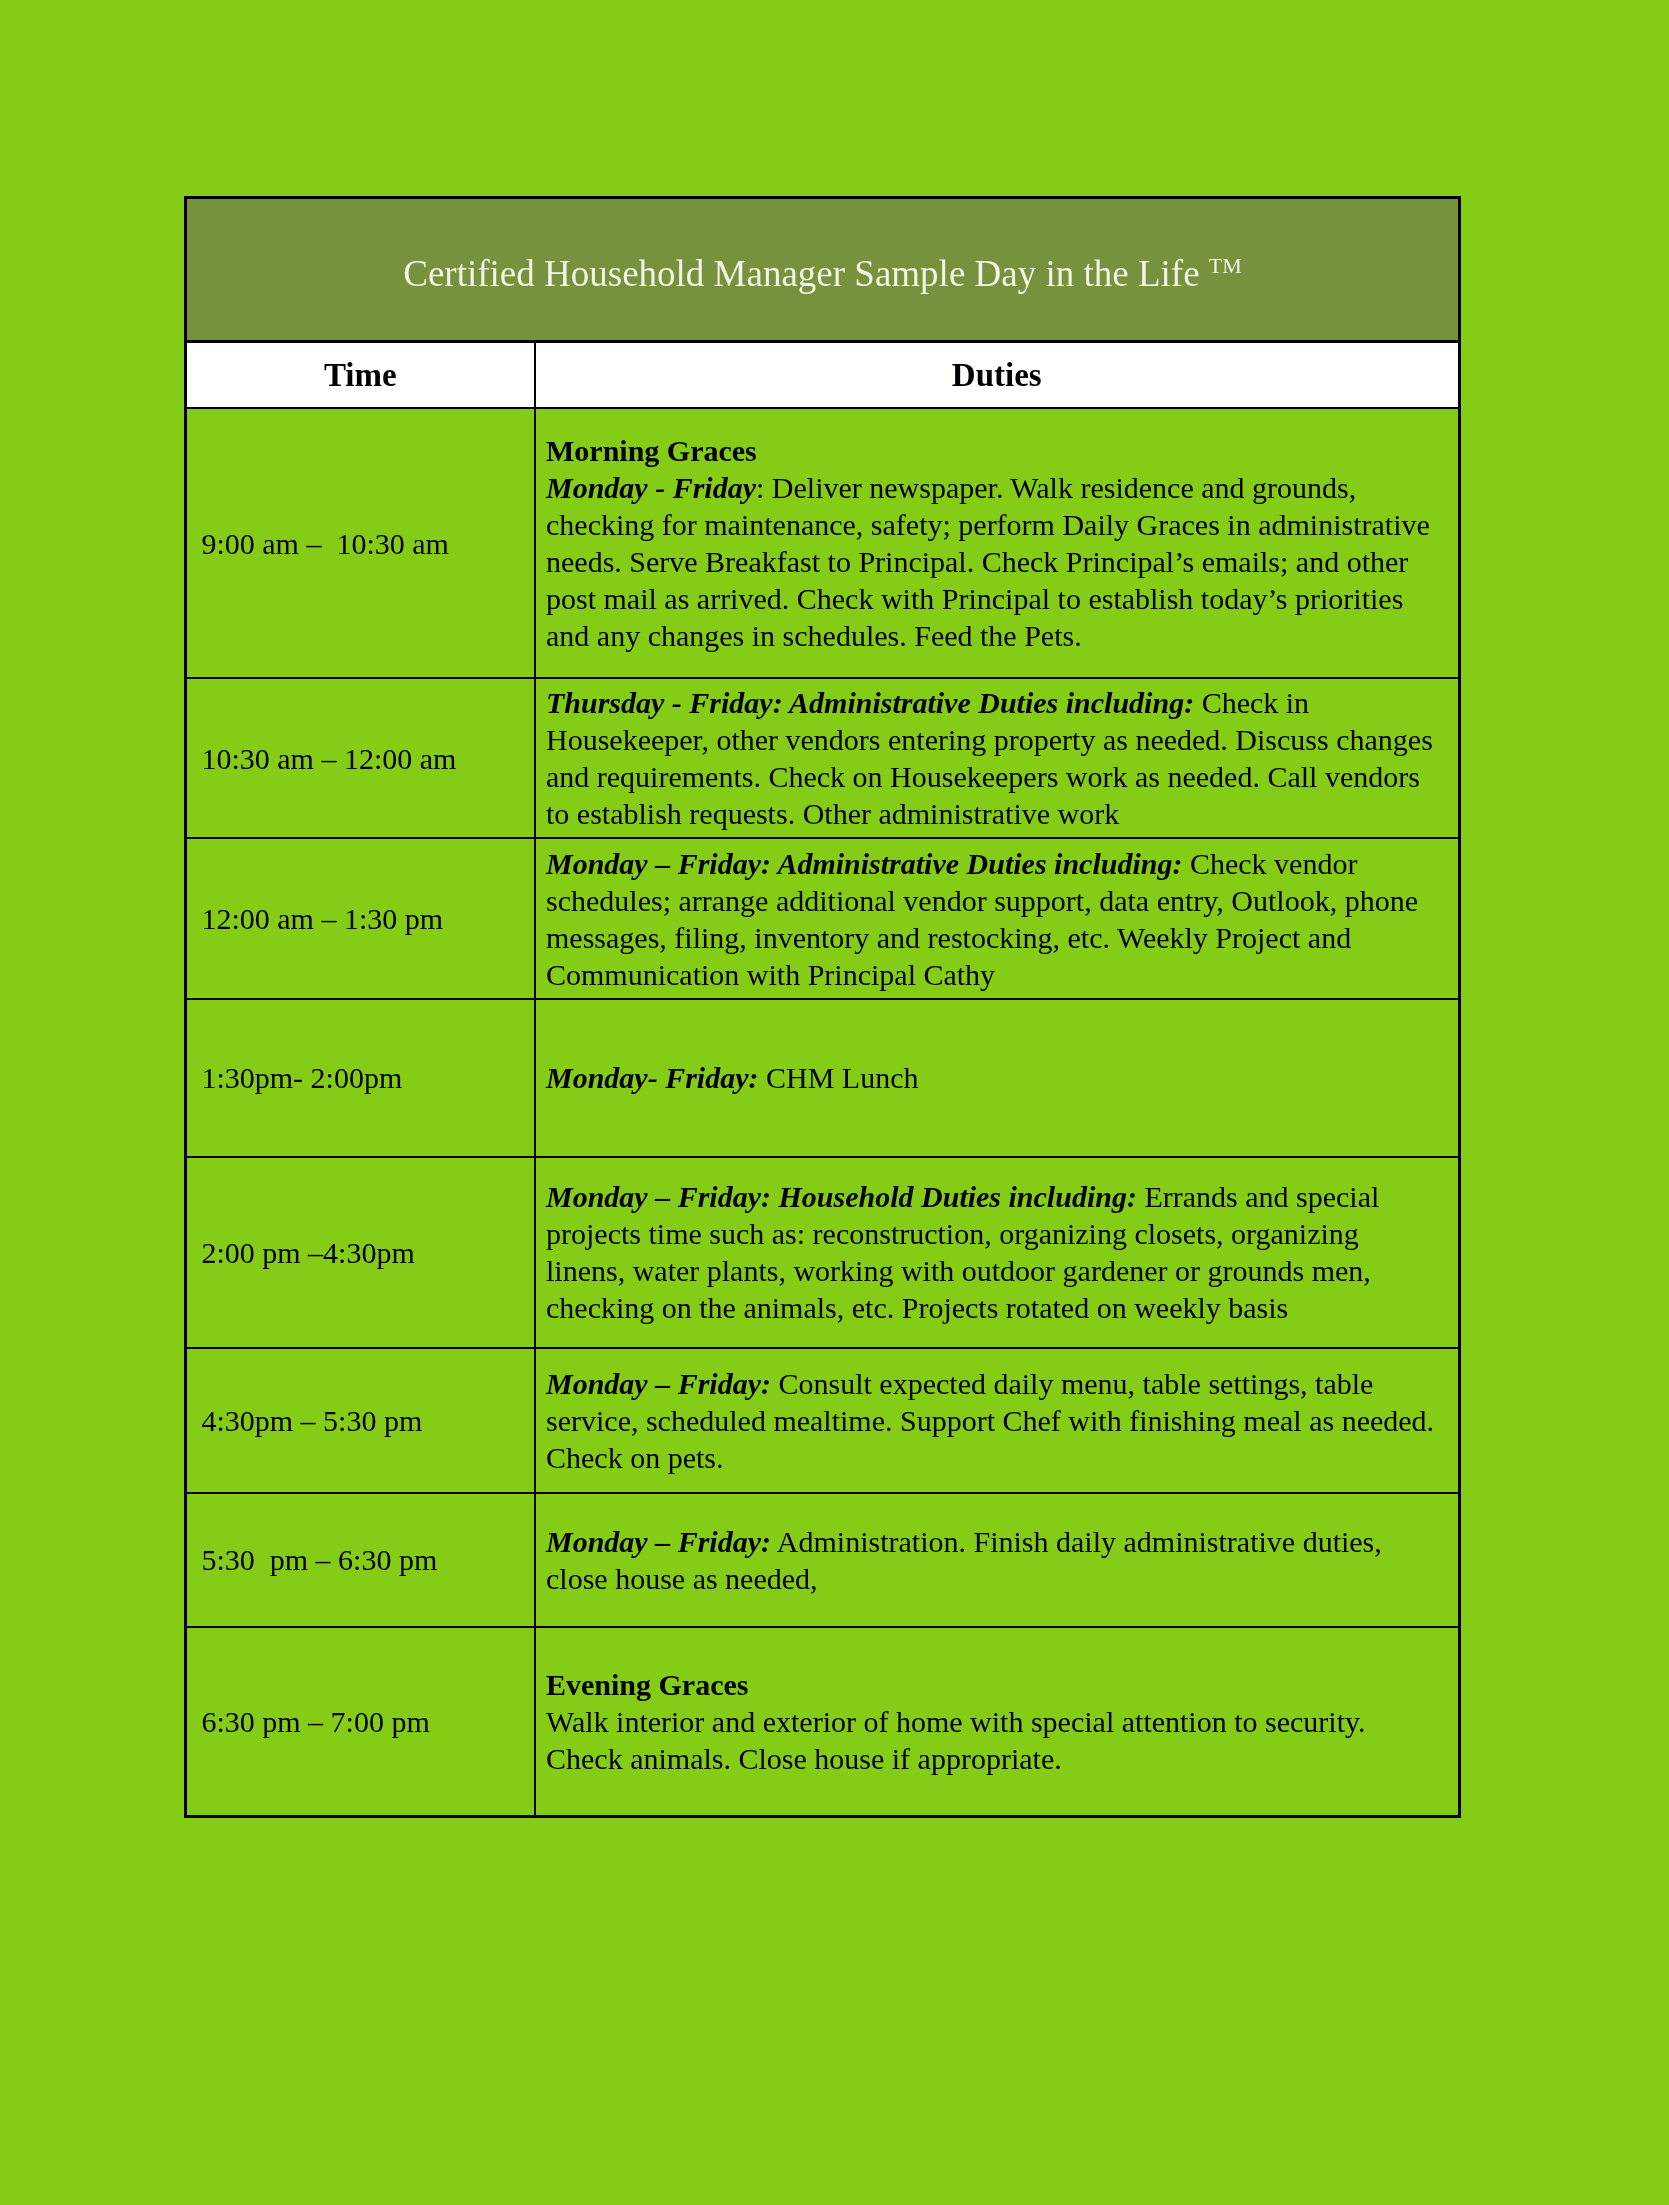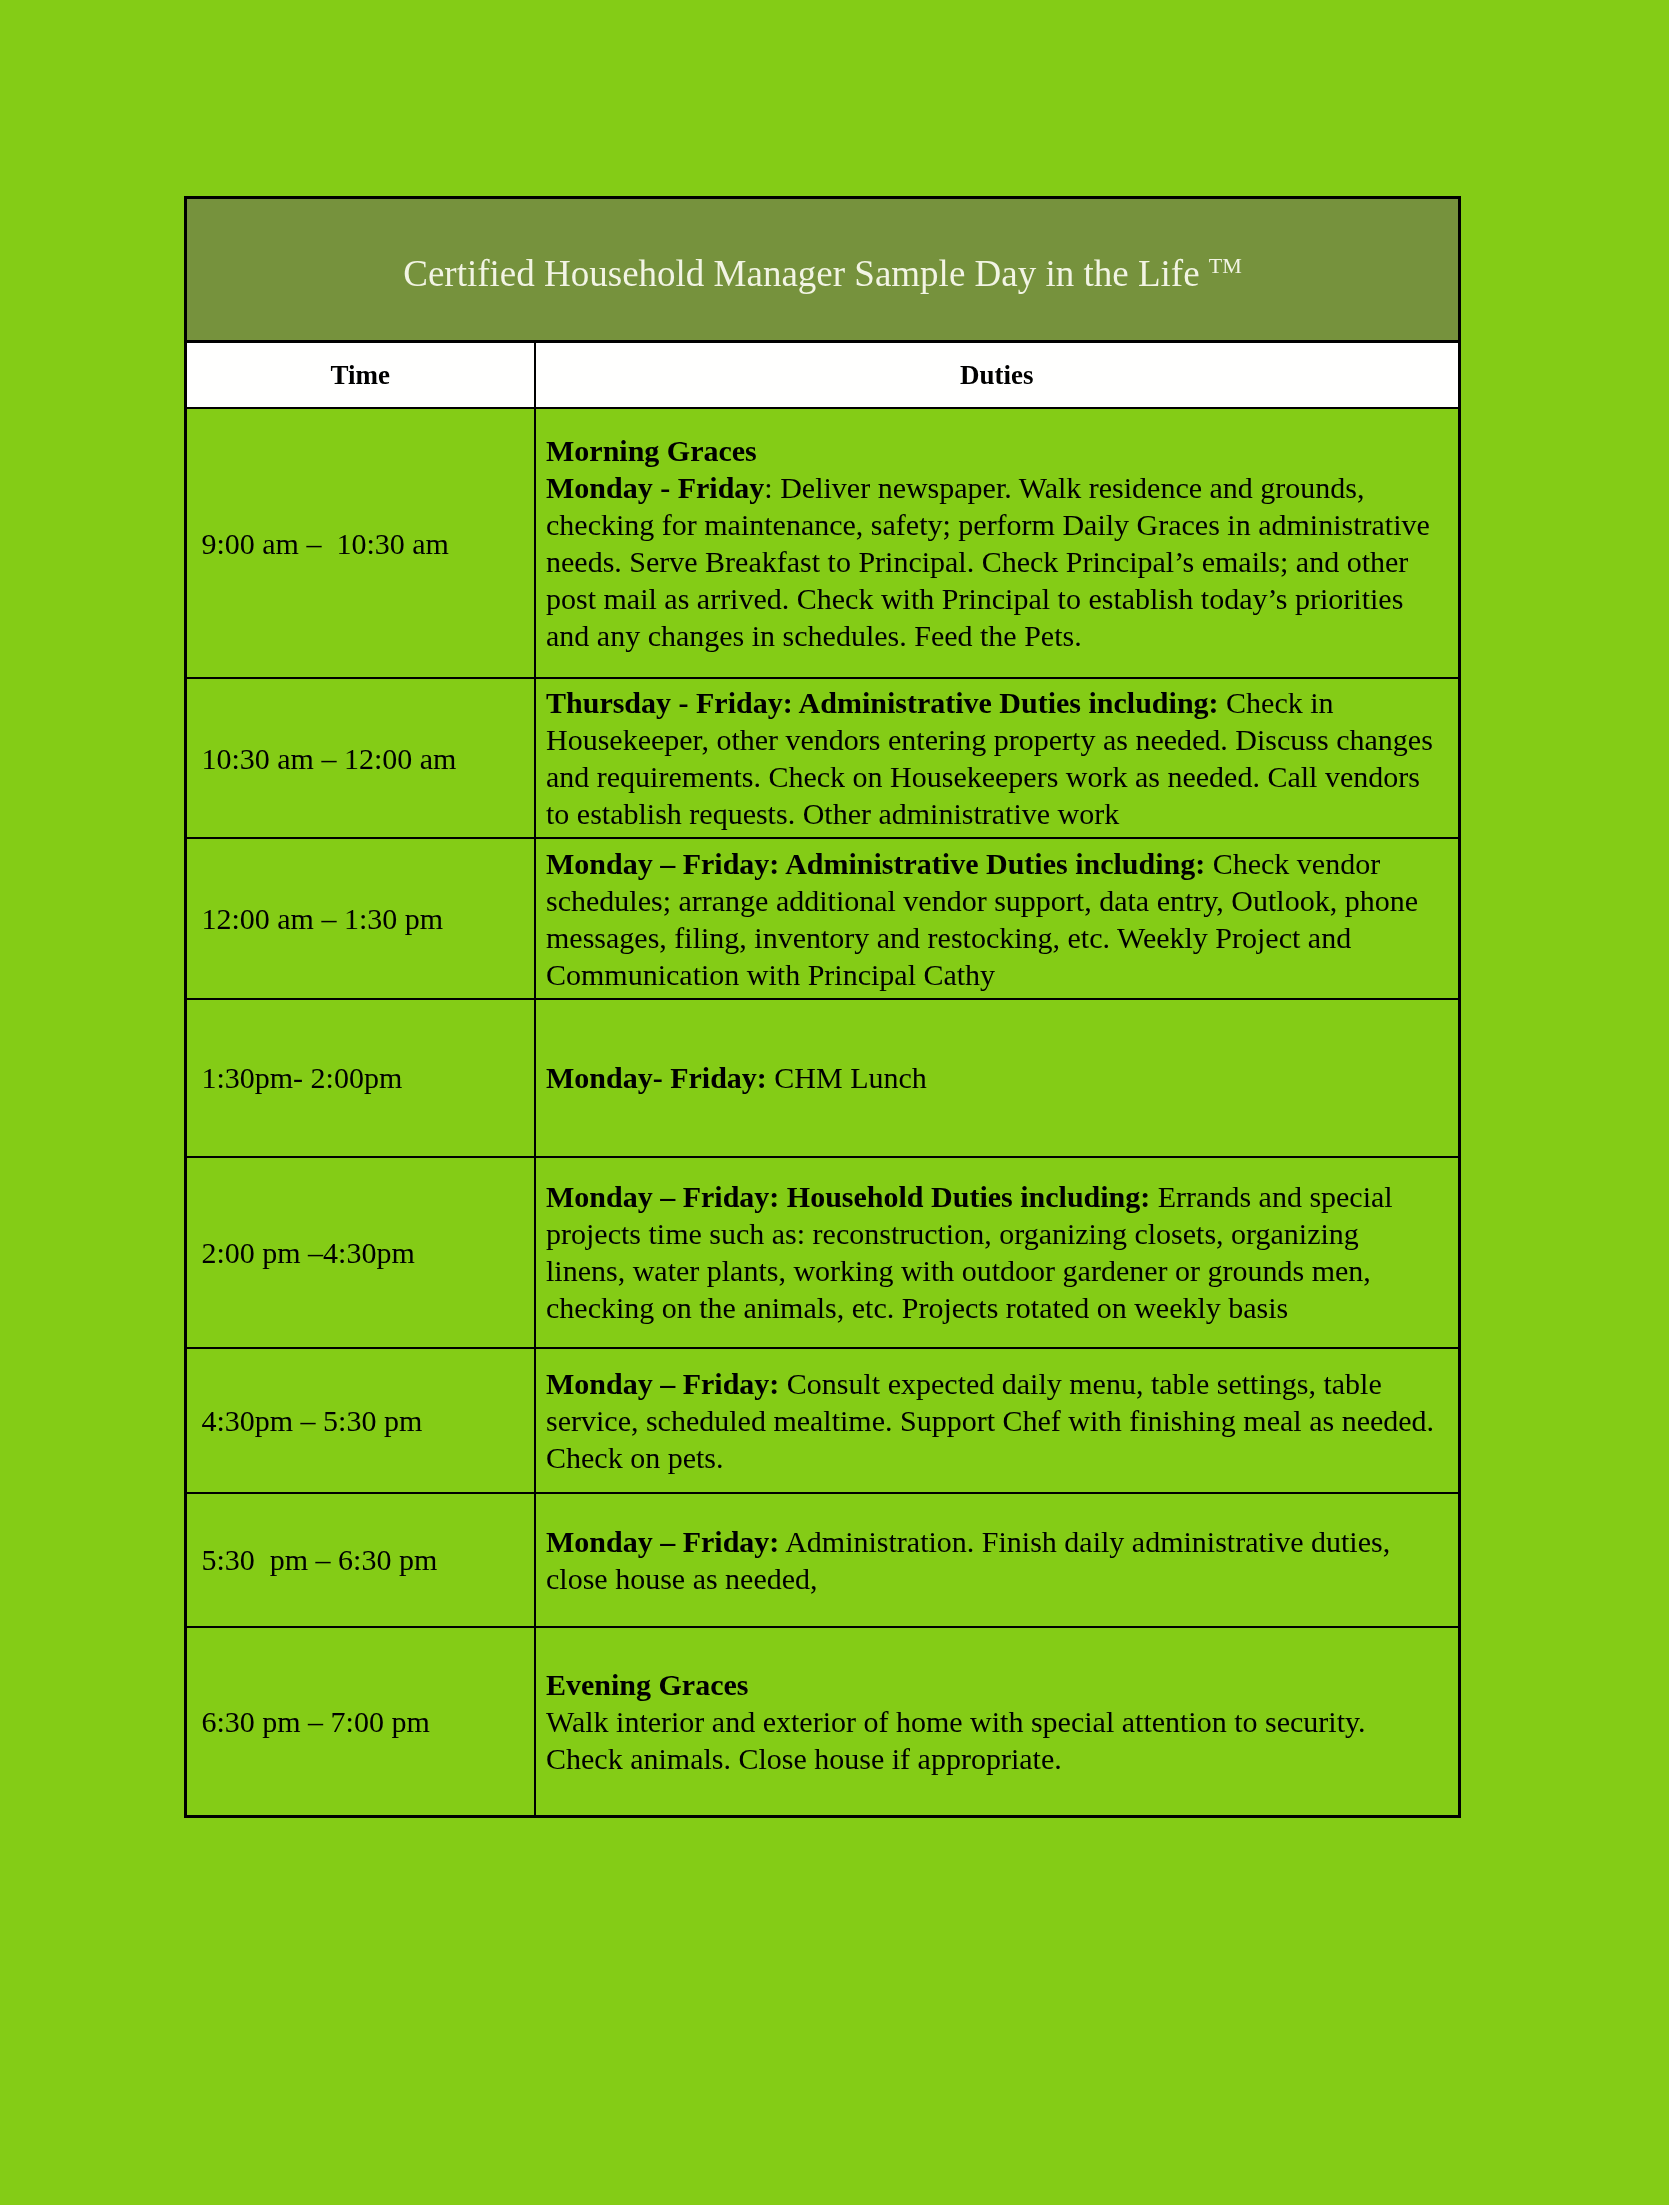--- a/index.html
+++ b/index.html
@@ -45,38 +45,38 @@
     font-size: 22px;
     margin-left: 9.2px;
     vertical-align: super;
   }
 
   tr.header-row td {
     height: 62px;
     background: #fffffe;
     text-align: center;
     font-weight: bold;
-    font-size: 27px;
+    font-size: 33px;
   }
 
   td.time-cell {
     padding-left: 14.4px;
     padding-right: 19px;
     white-space: pre-wrap;
     border-right-width: 2px;
   }
 
   td.duties-cell {
     padding: 5.2px 14.4px 5.2px 10.5px;
     border-left-width: 2px;
     margin-top: 8px;
   }
 
   .seg-b  { font-weight: bold; }
-  .seg-bi { font-weight: bold; }
+  .seg-bi { font-weight: bold; font-style: italic; }
   .seg-r  { font-weight: normal; text-align: center; }
 
   .bates {
     position: absolute;
     top: 2160px;
     right: 21px;
     font-family: "Liberation Sans", sans-serif;
     font-size: 33px;
     line-height: 34px;
     letter-spacing: -0.7px;

